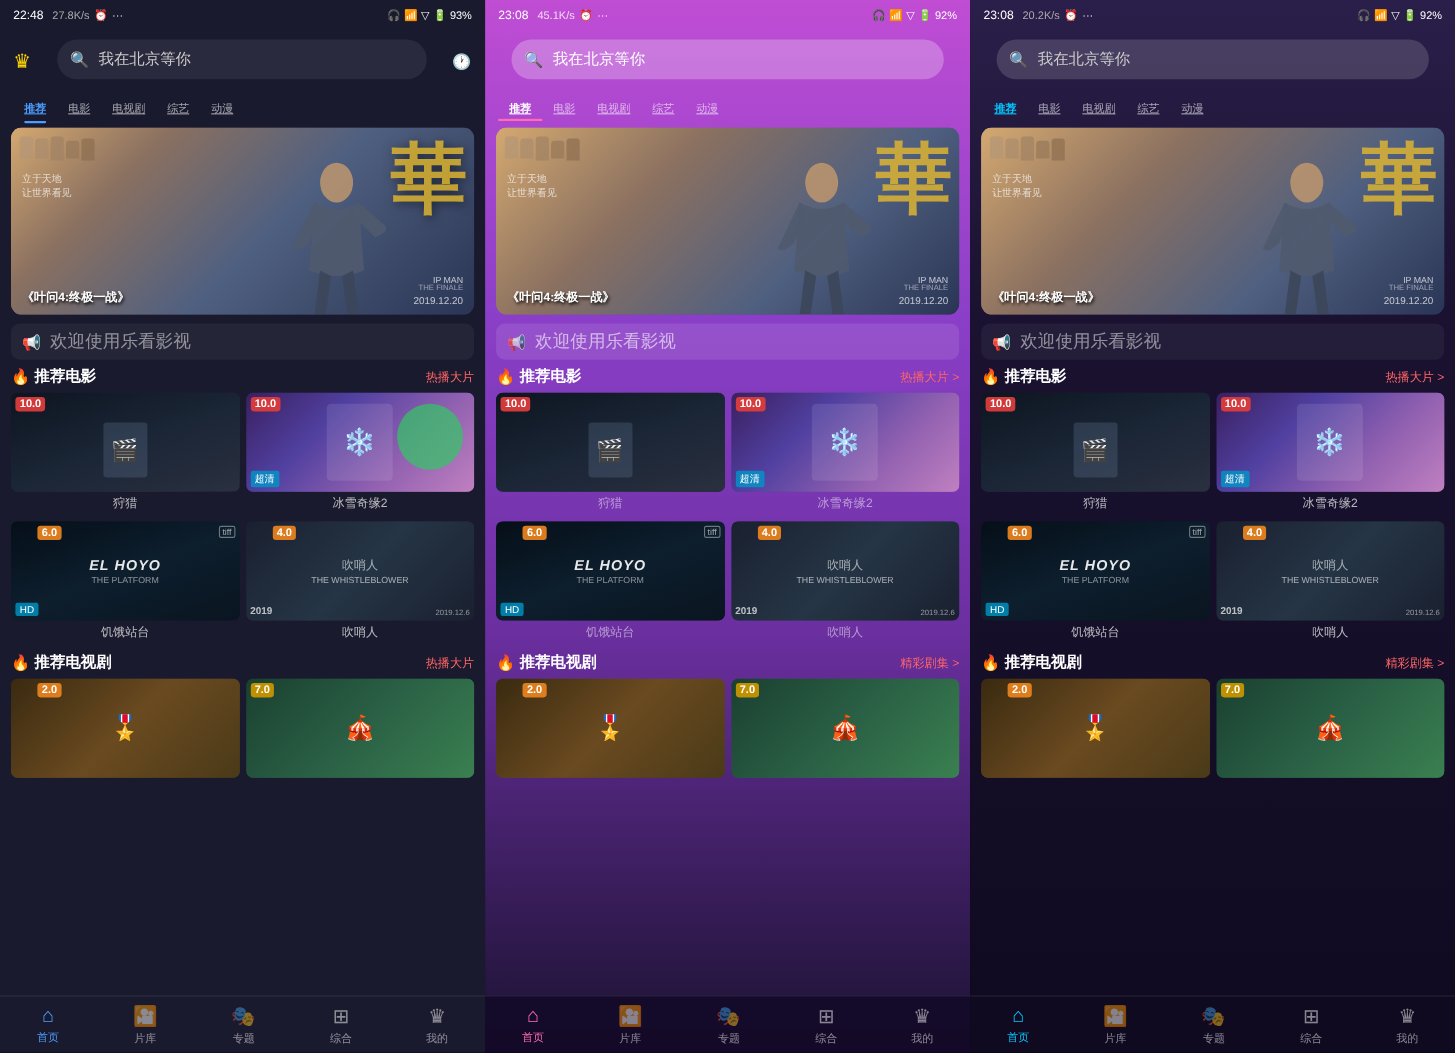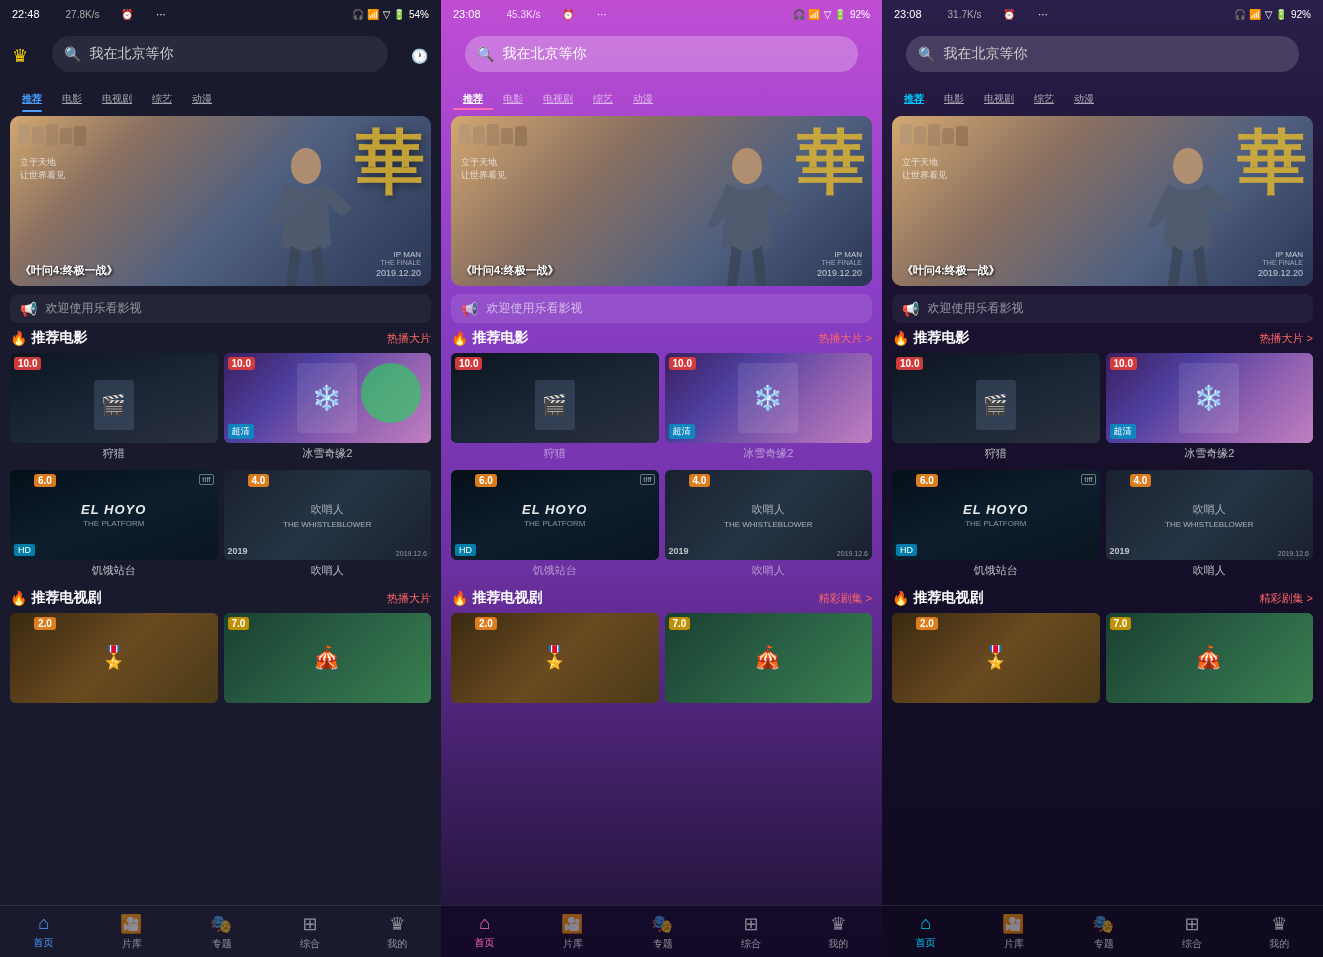--- a/index.html
+++ b/index.html
@@ -31,21 +31,21 @@
       display: flex;
       align-items: center;
       justify-content: space-between;
       padding: 4px 12px;
       height: 28px;
       font-size: 11px;
       color: #fff;
       flex-shrink: 0;
     }
 
-    .status-left { display: flex; align-items: center; gap: 22px; }
+    .status-left { display: flex; align-items: center; gap: 4px; }
     .status-right { display: flex; align-items: center; gap: 3px; font-size: 10px; }
 
     
     .search-bar {
       display: flex;
       align-items: center;
       margin: 4px 12px 8px;
       padding: 6px 12px;
       border-radius: 22px;
       height: 36px;
@@ -154,21 +154,21 @@
       display: flex;
       align-items: center;
       margin: 0 10px 6px;
       padding: 6px 10px;
       background: rgba(255,255,255,0.05);
       border-radius: 8px;
       flex-shrink: 0;
     }
 
     .megaphone-icon { font-size: 14px; margin-right: 8px; color: #aaa; }
-    .marquee-text { font-size: 12px; color: rgba(255,255,255,0.5); }
+    .marquee-text { font-size: 16px; color: rgba(255,255,255,0.5); }
 
     
     .section-header {
       display: flex;
       align-items: center;
       justify-content: space-between;
       margin: 0 10px 6px;
       flex-shrink: 0;
     }
 
@@ -388,21 +388,21 @@
       <span>22:48</span>
       <span style="font-size:10px;color:#aaa;margin-left:4px">27.8K/s</span>
       <span style="font-size:10px">⏰</span>
       <span style="font-size:10px">···</span>
     </div>
     <div class="status-right">
       <span>🎧</span>
       <span>📶</span>
       <span>▽</span>
       <span>🔋</span>
-      <span>54%</span>
+      <span>93%</span>
     </div>
   </div>
 
   <div class="search-row">
     <span class="crown-icon">♛</span>
     <div class="search-bar search-bar-dark" style="flex:1;">
       <span class="search-icon">🔍</span>
       <span class="search-text">我在北京等你</span>
     </div>
     <span class="clock-icon" style="margin-left:6px">🕐</span>
@@ -577,21 +577,21 @@
     </div>
   </div>
 
 </div>
 
 <div class="phone-panel panel-2">
 
   <div class="status-bar">
     <div class="status-left">
       <span>23:08</span>
-      <span style="font-size:10px;color:rgba(255,255,255,0.8);margin-left:4px">45.3K/s</span>
+      <span style="font-size:10px;color:rgba(255,255,255,0.8);margin-left:4px">45.1K/s</span>
       <span style="font-size:10px">⏰</span>
       <span style="font-size:10px">···</span>
     </div>
     <div class="status-right">
       <span>🎧</span>
       <span>📶</span>
       <span>▽</span>
       <span>🔋</span>
       <span>92%</span>
     </div>
@@ -760,21 +760,21 @@
     </div>
   </div>
 
 </div>
 
 <div class="phone-panel panel-3">
 
   <div class="status-bar">
     <div class="status-left">
       <span>23:08</span>
-      <span style="font-size:10px;color:#aaa;margin-left:4px">31.7K/s</span>
+      <span style="font-size:10px;color:#aaa;margin-left:4px">20.2K/s</span>
       <span style="font-size:10px">⏰</span>
       <span style="font-size:10px">···</span>
     </div>
     <div class="status-right">
       <span>🎧</span>
       <span>📶</span>
       <span>▽</span>
       <span>🔋</span>
       <span>92%</span>
     </div>

